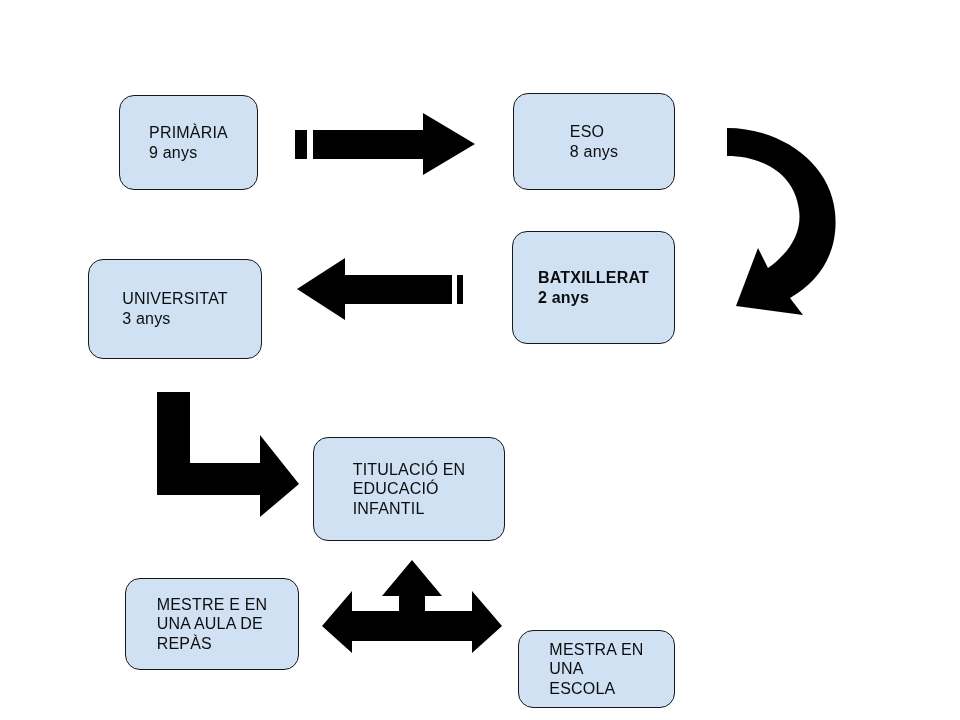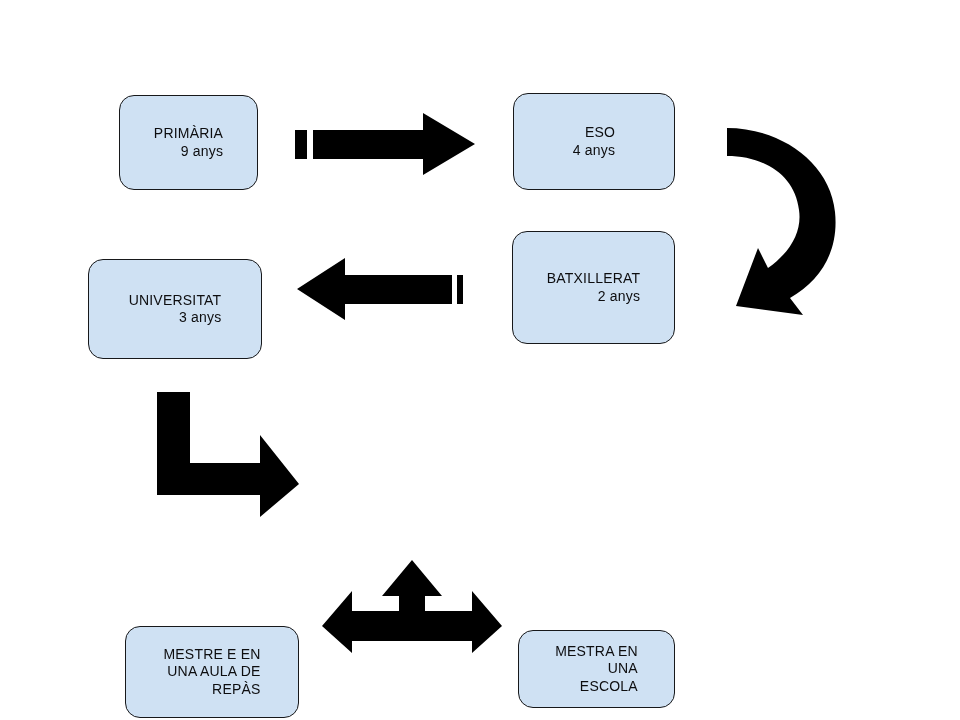--- a/index.html
+++ b/index.html
@@ -15,26 +15,26 @@
     background: #ffffff;
     overflow: hidden;
     font-family: "Liberation Sans", sans-serif;
   }
   .node {
     position: absolute;
     box-sizing: border-box;
     display: flex;
     align-items: center;
     justify-content: center;
-    text-align: right;
+    text-align: left;
     border-radius: 15px;
     border: 1.4px solid #17181a;
     background: #cfe1f3;
     color: #0d0d0f;
-    font-size: 14px;
+    font-size: 16px;
     line-height: 1.22;
     letter-spacing: 0.2px;
     padding: 20px 6px;
   }
   .node .lines {
     white-space: pre-line;
   }
   .arrow {
     position: absolute;
     pointer-events: none;
@@ -47,35 +47,40 @@
 
 <div id="canvas">
 
   <div class="node" style="left:119px; top:95px; width:139px; height:95px;">
     <span class="lines">PRIMÀRIA
 9 anys</span>
   </div>
 
   <div class="node" style="left:513px; top:93px; width:162px; height:97px;">
     <span class="lines">ESO
-4 anys</span>
+8 anys</span>
   </div>
 
-  <div class="node" style="left:512px; top:231px; width:163px; height:113px;">
+  <div class="node" style="left:512px; top:231px; width:163px; height:113px;font-weight:bold;">
     <span class="lines">BATXILLERAT
 2 anys</span>
   </div>
 
   <div class="node" style="left:88px; top:259px; width:174px; height:100px;">
     <span class="lines">UNIVERSITAT
 3 anys</span>
   </div>
 
+  <div class="node" style="left:313px; top:437px; width:192px; height:104px;">
+    <span class="lines">TITULACIÓ EN
+EDUCACIÓ
+INFANTIL</span>
+  </div>
 
-  <div class="node" style="left:125px; top:578px; width:174px; height:92px;margin-top:48px;">
+  <div class="node" style="left:125px; top:578px; width:174px; height:92px;">
     <span class="lines">MESTRE E EN
 UNA AULA DE
 REPÀS</span>
   </div>
 
   <div class="node" style="left:518px; top:586px; width:157px; height:78px;margin-top:44px;">
     <span class="lines">MESTRA EN
 UNA
 ESCOLA</span>
   </div>

